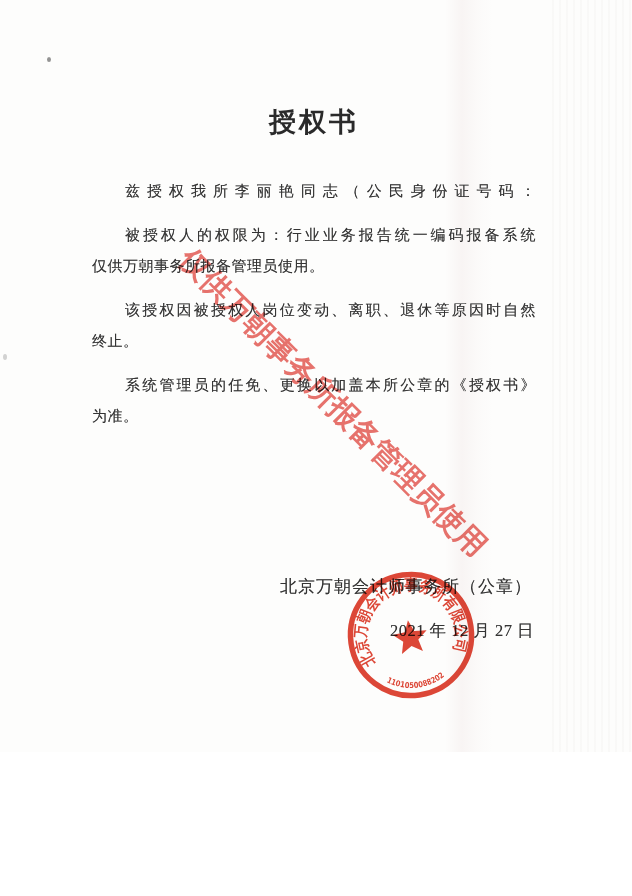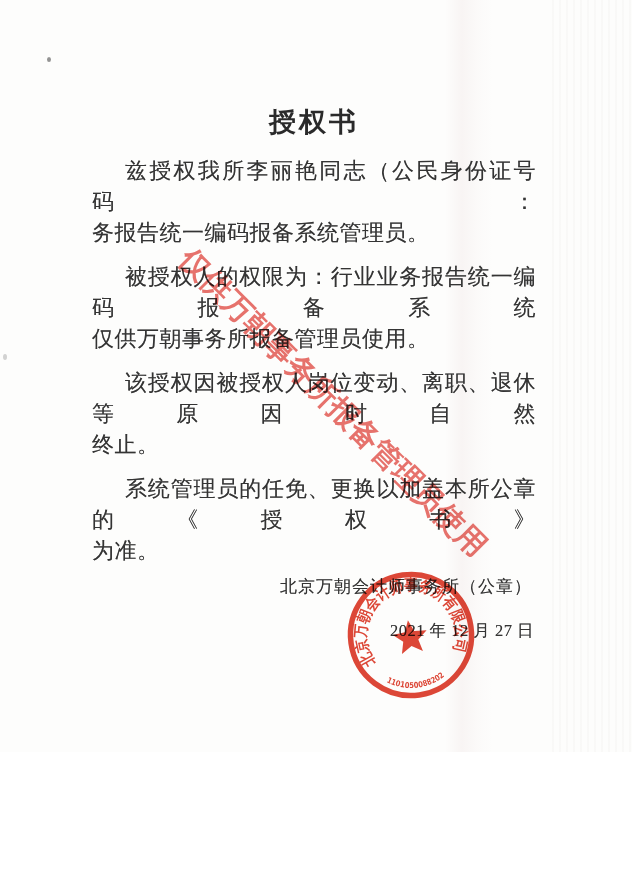--- a/index.html
+++ b/index.html
@@ -26,22 +26,22 @@
     position:absolute;top:770px;left:320px;width:225px;height:126px;
     background:repeating-linear-gradient(90deg,rgba(175,165,162,.16) 0 1px,rgba(255,255,255,0) 1px 6px);
     opacity:.6;pointer-events:none;
   }
   .doc-title{
     position:absolute;top:86px;left:92px;width:444px;
     text-align:center;font-size:27px;font-weight:bold;letter-spacing:3px;
     color:#2a2a2a;
   }
   .body-text{
-    position:absolute;top:155px;left:92px;width:444px;
-    font-size:22px;line-height:31px;letter-spacing:.5px;
+    position:absolute;top:176px;left:92px;width:444px;
+    font-size:15px;line-height:31px;letter-spacing:.5px;
     text-shadow:0 0 .5px rgba(70,70,70,.55);
   }
   .para{margin:0 0 13px 0;}
   .line{display:block;}
   .line.indent{text-indent:33px;}
   .line.stretch{text-align:justify;text-align-last:justify;}
   .signature-line{
     position:absolute;top:575px;left:92px;width:440px;
     font-size:17px;letter-spacing:1px;text-align:right;
     text-shadow:0 0 .5px rgba(70,70,70,.55);
@@ -83,21 +83,20 @@
 
   <div class="band-mid"></div>
   <div class="band-right"></div>
   <div class="band-bottom"></div>
 
   <h1 class="doc-title">授权书</h1>
 
   <div class="body-text">
     <p class="para">
       <span class="line indent stretch">兹授权我所李丽艳同志（公民身份证号码：</span>
-      <span class="line">务报告统一编码报备系统管理员。</span>
     </p>
     <p class="para">
       <span class="line indent stretch">被授权人的权限为：行业业务报告统一编码报备系统</span>
       <span class="line">仅供万朝事务所报备管理员使用。</span>
     </p>
     <p class="para">
       <span class="line indent stretch">该授权因被授权人岗位变动、离职、退休等原因时自然</span>
       <span class="line">终止。</span>
     </p>
     <p class="para">

